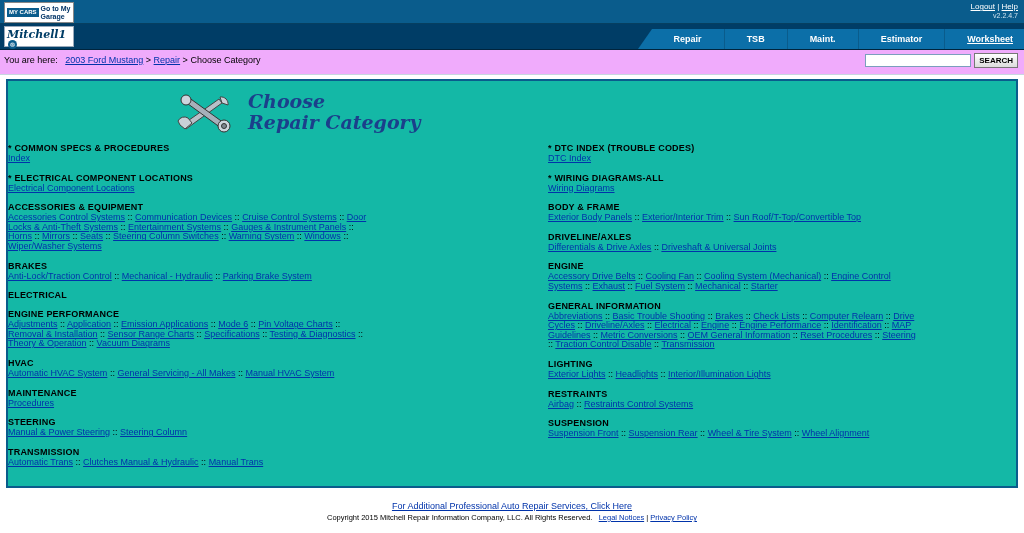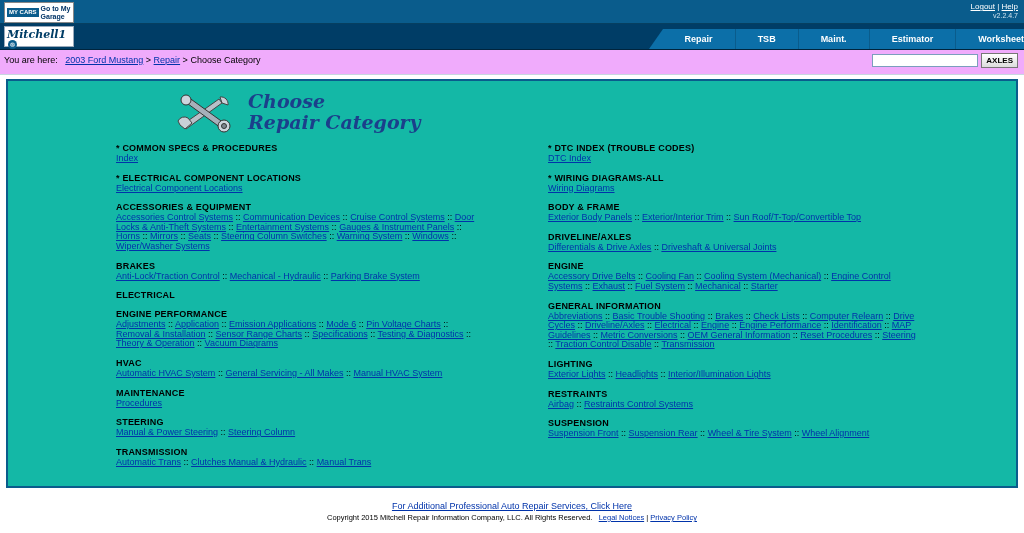--- a/index.html
+++ b/index.html
@@ -137,21 +137,21 @@
     color: #ffffff;
     font-size: 9px;
     font-weight: bold;
     padding: 0 22px;
     display: flex;
     align-items: center;
     border-right: 1px solid #0a5c8c;
     text-decoration: none;
     white-space: nowrap;
   }
-  .nav-item:last-child { border-right: none; padding-right: 0; }
+  .nav-item:last-child { border-right: none; padding-right: 11px; text-decoration: underline; }
 
   
   .crumbrow {
     height: 24px;
     background: #f0abfc;
     position: relative;
     border-bottom: 1px solid #c8d6e0;
   }
   .crumb {
     position: absolute;
@@ -228,21 +228,21 @@
   }
 
   .columns {
     display: flex;
     padding: 0 0 0 0;
   }
   .col {
     width: 50%;
     box-sizing: border-box;
   }
-  .col-left { padding-left: 108px; }
+  .col-left { }
   .col-right { padding-left: 36px; }
 
   .group { margin-bottom: 9px; }
   .group-head {
     font-size: 9px;
     font-weight: bold;
     color: #000;
     letter-spacing: 0.2px;
     margin-bottom: 1px;
     text-transform: uppercase;
@@ -314,21 +314,21 @@
   <div class="crumb">
     <span>You are here:</span>
     &nbsp;&nbsp;<a href="#">2003 Ford Mustang</a>
     <span>&gt;</span>
     <a href="#">Repair</a>
     <span>&gt;</span>
     <span>Choose Category</span>
   </div>
   <div class="searchbox">
     <input type="text" placeholder="" style="">
-    <button class="search-btn">AXLES</button>
+    <button class="search-btn">SEARCH</button>
   </div>
 </div>
 
 <div class="panel-wrap">
   <div class="panel">
 
     <div class="title-area">
       <svg class="wrench" viewBox="0 0 66 44">
         <g stroke="#444" stroke-width="1" fill="#9aa3ad">
           <path d="M6 32 L10 36 L46 10 L43 6 Z" fill="#b8c0c8"></path>

